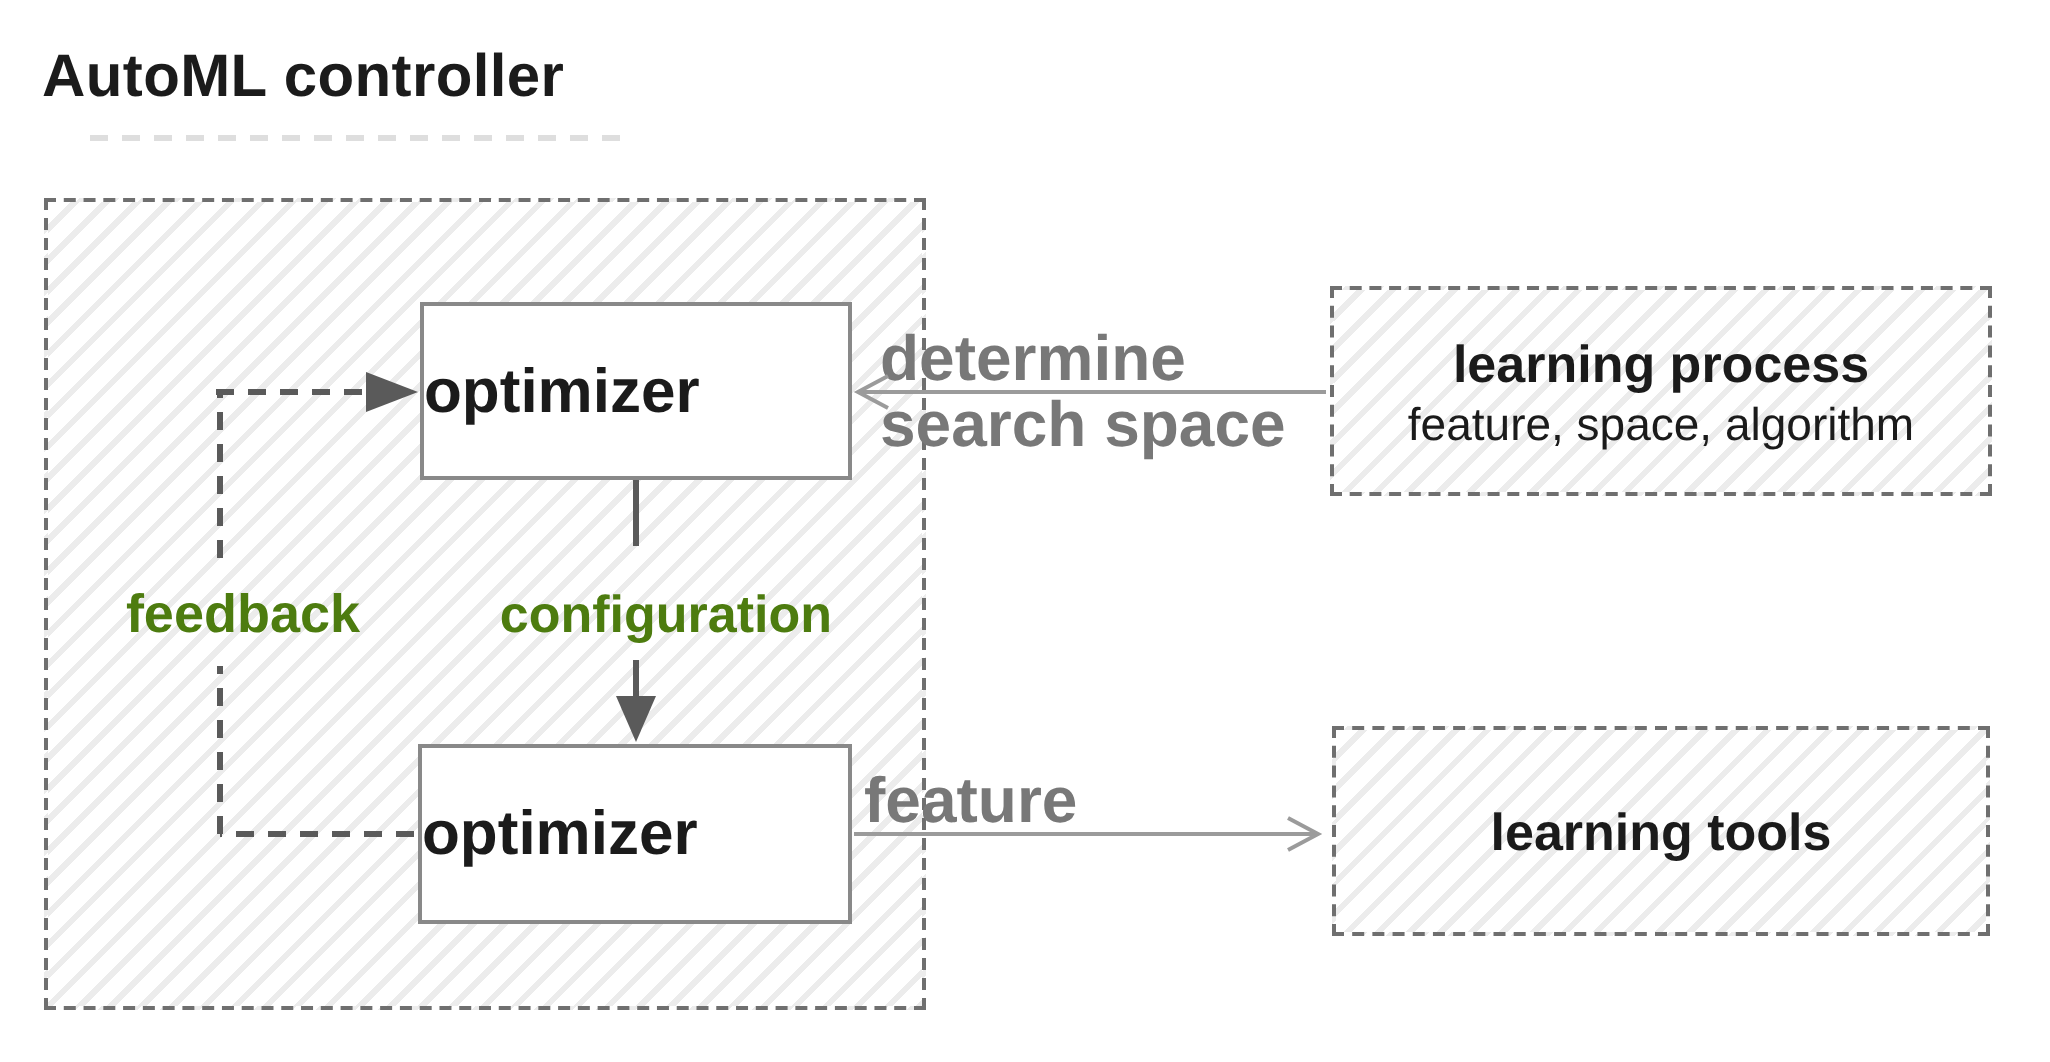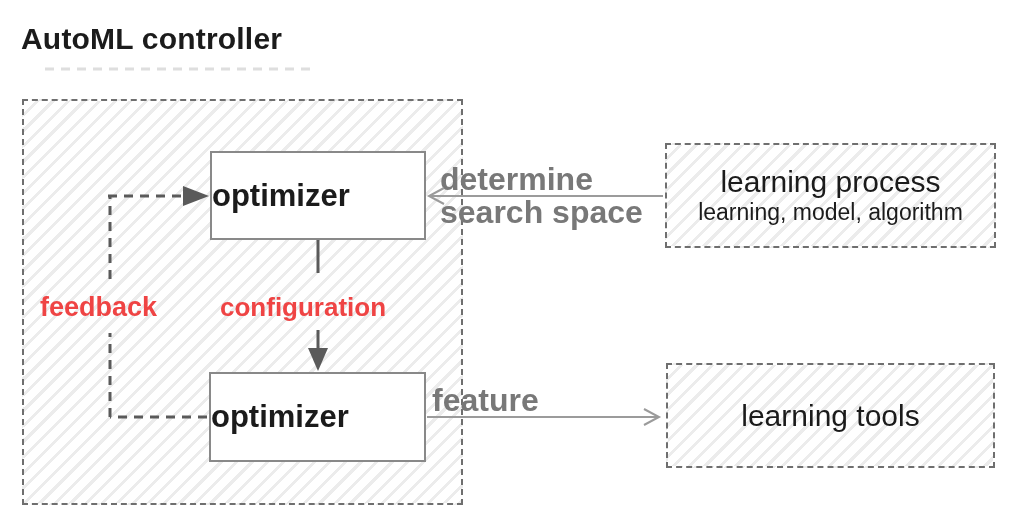--- a/index.html
+++ b/index.html
@@ -66,22 +66,22 @@
     flex-direction: column;
     align-items: center;
     justify-content: center;
     text-align: center;
     color: #1b1b1b;
   }
   .learning-process-node { left: 665px; top: 143px; width: 331px; height: 105px; }
   .learning-tools-node   { left: 666px; top: 363px; width: 329px; height: 105px; }
 
   .node-title {
-    font-size: 30px;
-    font-weight: normal;
+    font-size: 26px;
+    font-weight: bold;
     line-height: 34px;
     white-space: nowrap;
   }
   .node-subtitle {
     font-size: 23px;
     font-weight: normal;
     line-height: 27px;
     white-space: nowrap;
   }
 
@@ -89,24 +89,24 @@
     text-align: left;
     font-size: 32px;
     font-weight: bold;
     color: #787878;
     line-height: 33px;
   }
   .determine-label { left: 440px; top: 163px; width: 215px; }
   .measure-label   { left: 432px; top: 384px; width: 220px; }
 
   .inner-label {
-    text-align: left;
+    text-align: right;
     font-size: 26px;
     font-weight: bold;
-    color: #ef4444;
+    color: #4d7c0f;
     white-space: nowrap;
   }
   .feedback-label      { left: 40px;  top: 292px; width: 140px; font-size: 27px; }
   .configuration-label { left: 220px; top: 292px; width: 196px; }
 
   .wires {
     left: 0; top: 0;
     pointer-events: none;
   }
 </style>
@@ -122,21 +122,21 @@
   <div class="abs solid-node optimizer-node">
     <span>optimizer</span>
   </div>
 
   <div class="abs solid-node evaluator-node">
     <span>optimizer</span>
   </div>
 
   <div class="abs hatch dashed-node learning-process-node">
     <div class="node-title">learning process</div>
-    <div class="node-subtitle">learning, model, algorithm</div>
+    <div class="node-subtitle">feature, space, algorithm</div>
   </div>
 
   <div class="abs hatch dashed-node learning-tools-node">
     <div class="node-title">learning tools</div>
   </div>
 
   <div class="abs edge-label determine-label">
     <div>determine</div>
     <div>search space</div>
   </div>

